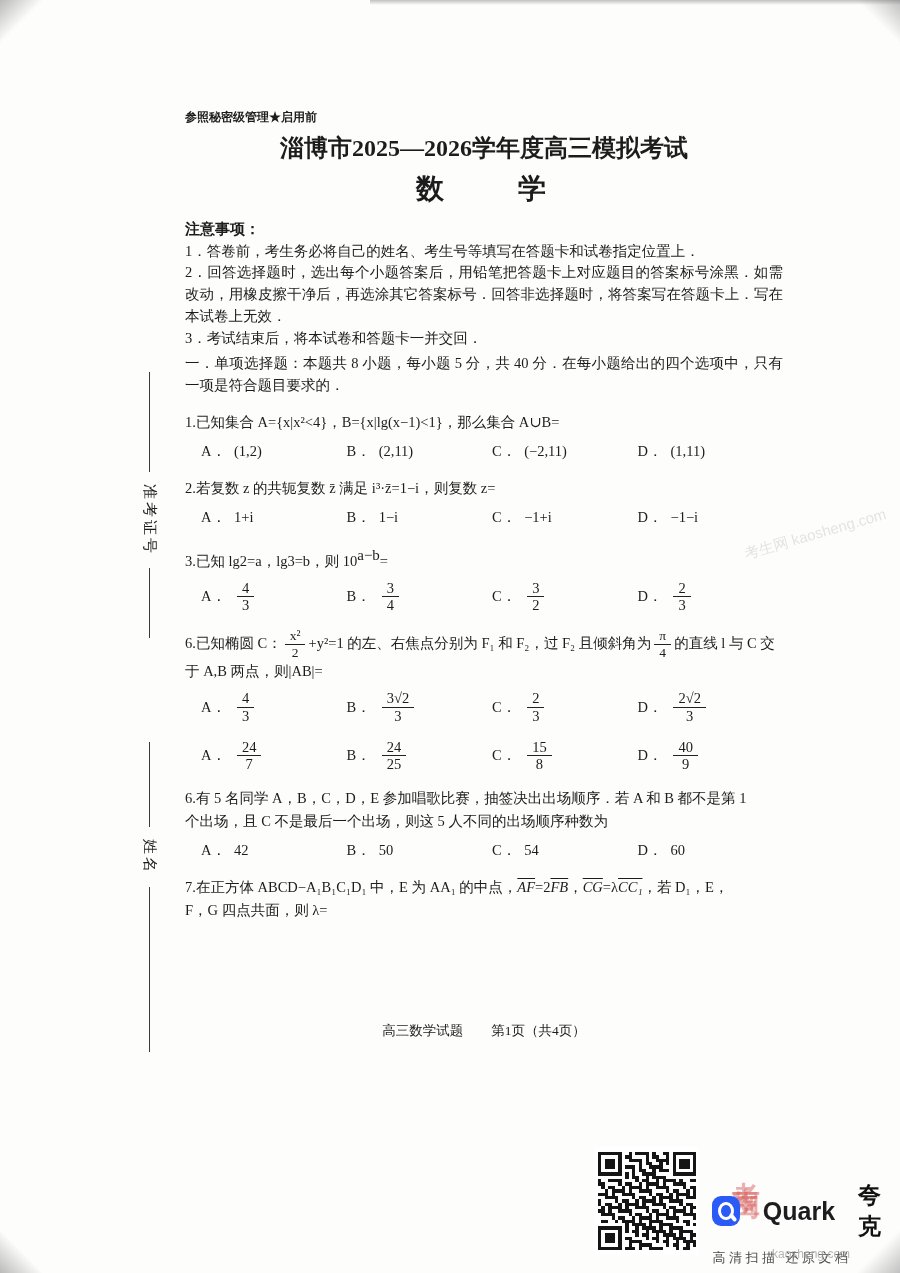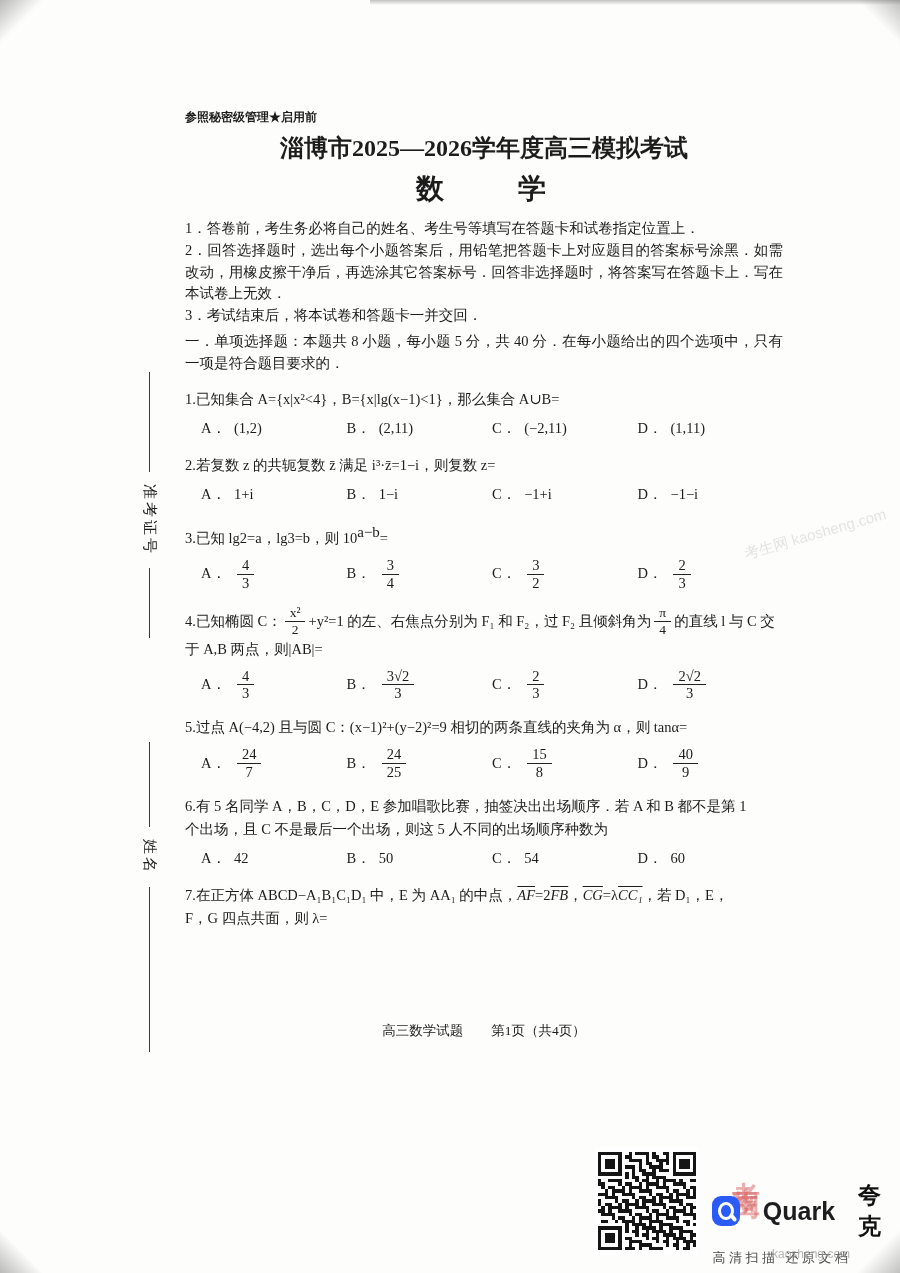--- a/index.html
+++ b/index.html
@@ -90,20 +90,21 @@
     <span class="side-line ln165"></span>
   </div>
 
   <div class="wm-mid">考生网 kaosheng.com</div>
 
   <div class="content">
     <div class="classification">参照秘密级管理★启用前</div>
     <div class="title">淄博市2025—2026学年度高三模拟考试</div>
     <div class="subject">数　　学</div>
 
+    <div class="notes-heading">注意事项：</div>
     <div class="note">1．答卷前，考生务必将自己的姓名、考生号等填写在答题卡和试卷指定位置上．</div>
     <div class="note">2．回答选择题时，选出每个小题答案后，用铅笔把答题卡上对应题目的答案标号涂黑．如需改动，用橡皮擦干净后，再选涂其它答案标号．回答非选择题时，将答案写在答题卡上．写在本试卷上无效．</div>
     <div class="note">3．考试结束后，将本试卷和答题卡一并交回．</div>
 
     <div class="section-heading">一．单项选择题：本题共 8 小题，每小题 5 分，共 40 分．在每小题给出的四个选项中，只有一项是符合题目要求的．</div>
 
     <div class="question">
       <div class="stem">1.已知集合 A={x|x²&lt;4}，B={x|lg(x−1)&lt;1}，那么集合 A∪B=</div>
       <div class="opts">
         <span class="opt">
@@ -176,21 +177,21 @@
             <span class="frac">
               <span class="num">2</span>
               <span class="den">3</span>
             </span>
           </span>
       </div>
     </div>
 
     <div class="question">
       <div class="stem-flex">
-        <span>4.已知椭圆 C：</span>
+        <span>6.已知椭圆 C：</span>
         <span class="frac">
             <span class="num">x²</span>
             <span class="den">2</span>
           </span>
         <span>+y²=1 的左、右焦点分别为 F₁ 和 F₂，过 F₂ 且倾斜角为</span>
         <span class="frac">
             <span class="num">π</span>
             <span class="den">4</span>
           </span>
         <span>的直线 l 与 C 交</span>
@@ -222,21 +223,20 @@
             <span class="olabel">D．</span>
             <span class="frac">
               <span class="num">2√2</span>
               <span class="den">3</span>
             </span>
           </span>
       </div>
     </div>
 
     <div class="question">
-      <div class="stem">5.过点 A(−4,2) 且与圆 C：(x−1)²+(y−2)²=9 相切的两条直线的夹角为 α，则 tanα=</div>
       <div class="opts">
         <span class="opt">
             <span class="olabel">A．</span>
             <span class="frac">
               <span class="num">24</span>
               <span class="den">7</span>
             </span>
           </span>
         <span class="opt">
             <span class="olabel">B．</span>

